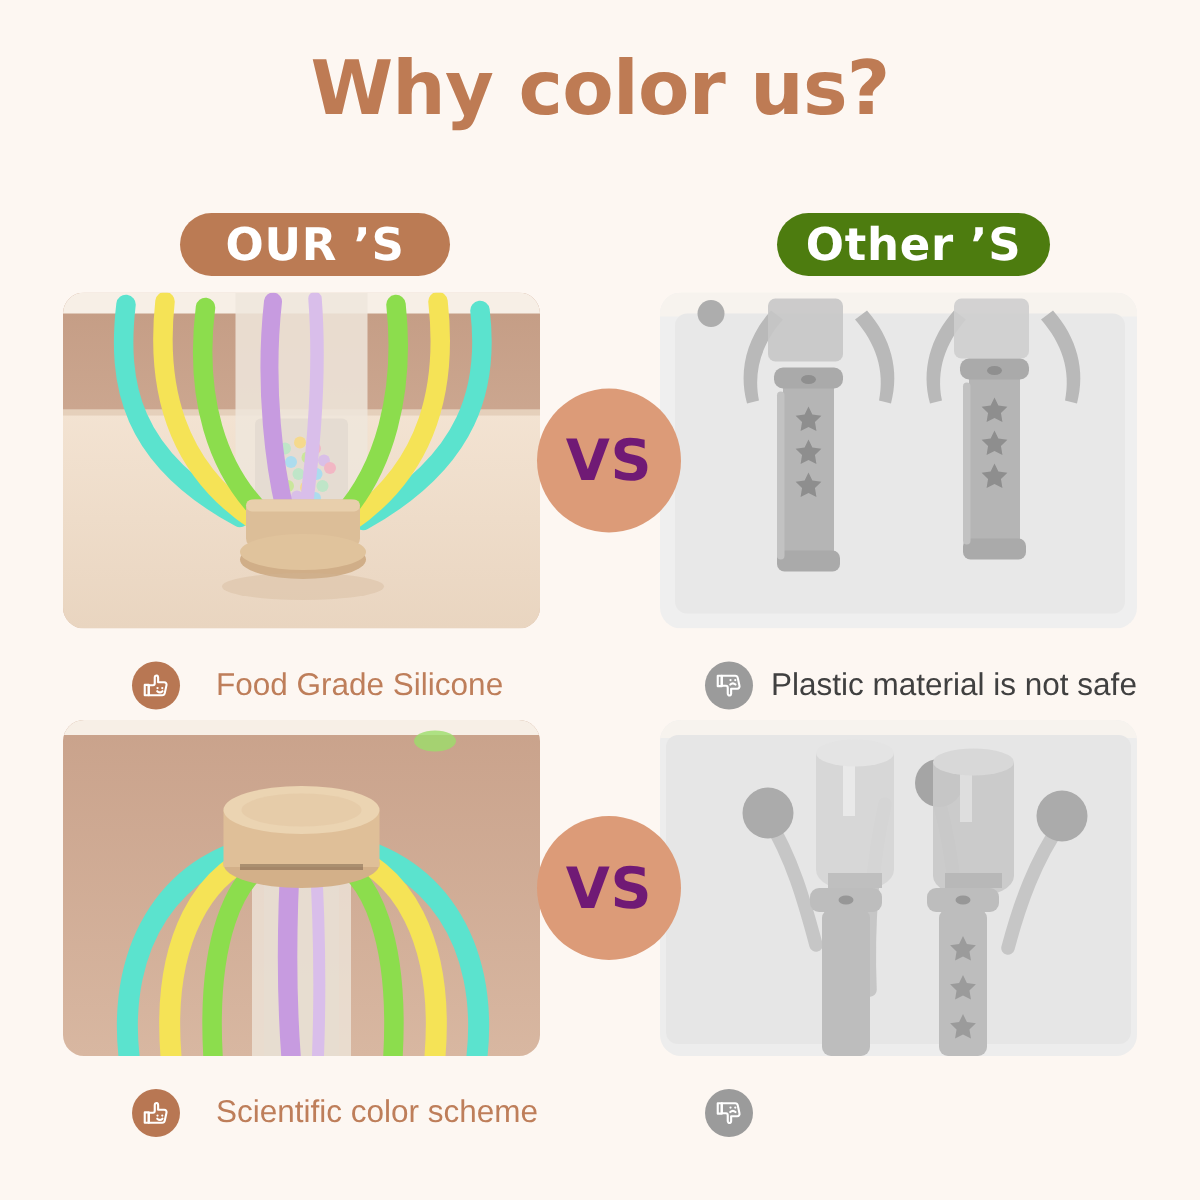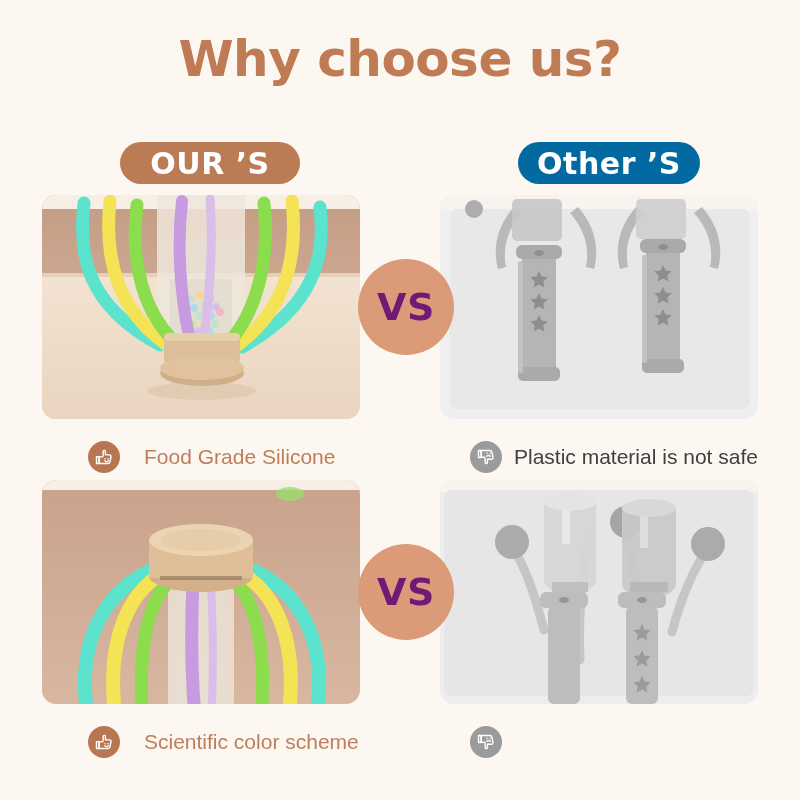--- a/index.html
+++ b/index.html
@@ -47,21 +47,21 @@
   .badge-ours {
     left: 120px;
     top: 142px;
     width: 180px;
     background: #BB7B54;
   }
   .badge-others {
     left: 518px;
     top: 142px;
     width: 182px;
-    background: #0369a1;
+    background: #4d7c0f;
   }
 
   
   .row {
     position: absolute;
     left: 0;
     width: 800px;
   }
   .row-1 { top: 195px; }
   .row-2 { top: 480px; }
@@ -124,21 +124,21 @@
   .cap-text {
     font-size: 21px;
     white-space: nowrap;
   }
   .cap-text.good { color: #BE7E5A; }
   .cap-text.bad  { color: #404040; }
 </style>
 </head>
 <body>
 
-<div class="page-title">Why choose us?</div>
+<div class="page-title">Why color us?</div>
 
 <div class="badge badge-ours">OUR ’S</div>
 
 <div class="badge badge-others">Other ’S</div>
 
 <div class="row row-1">
 
   <div class="card card-left">
     <svg viewBox="0 0 318 224" preserveAspectRatio="xMidYMid slice">
       <defs>

